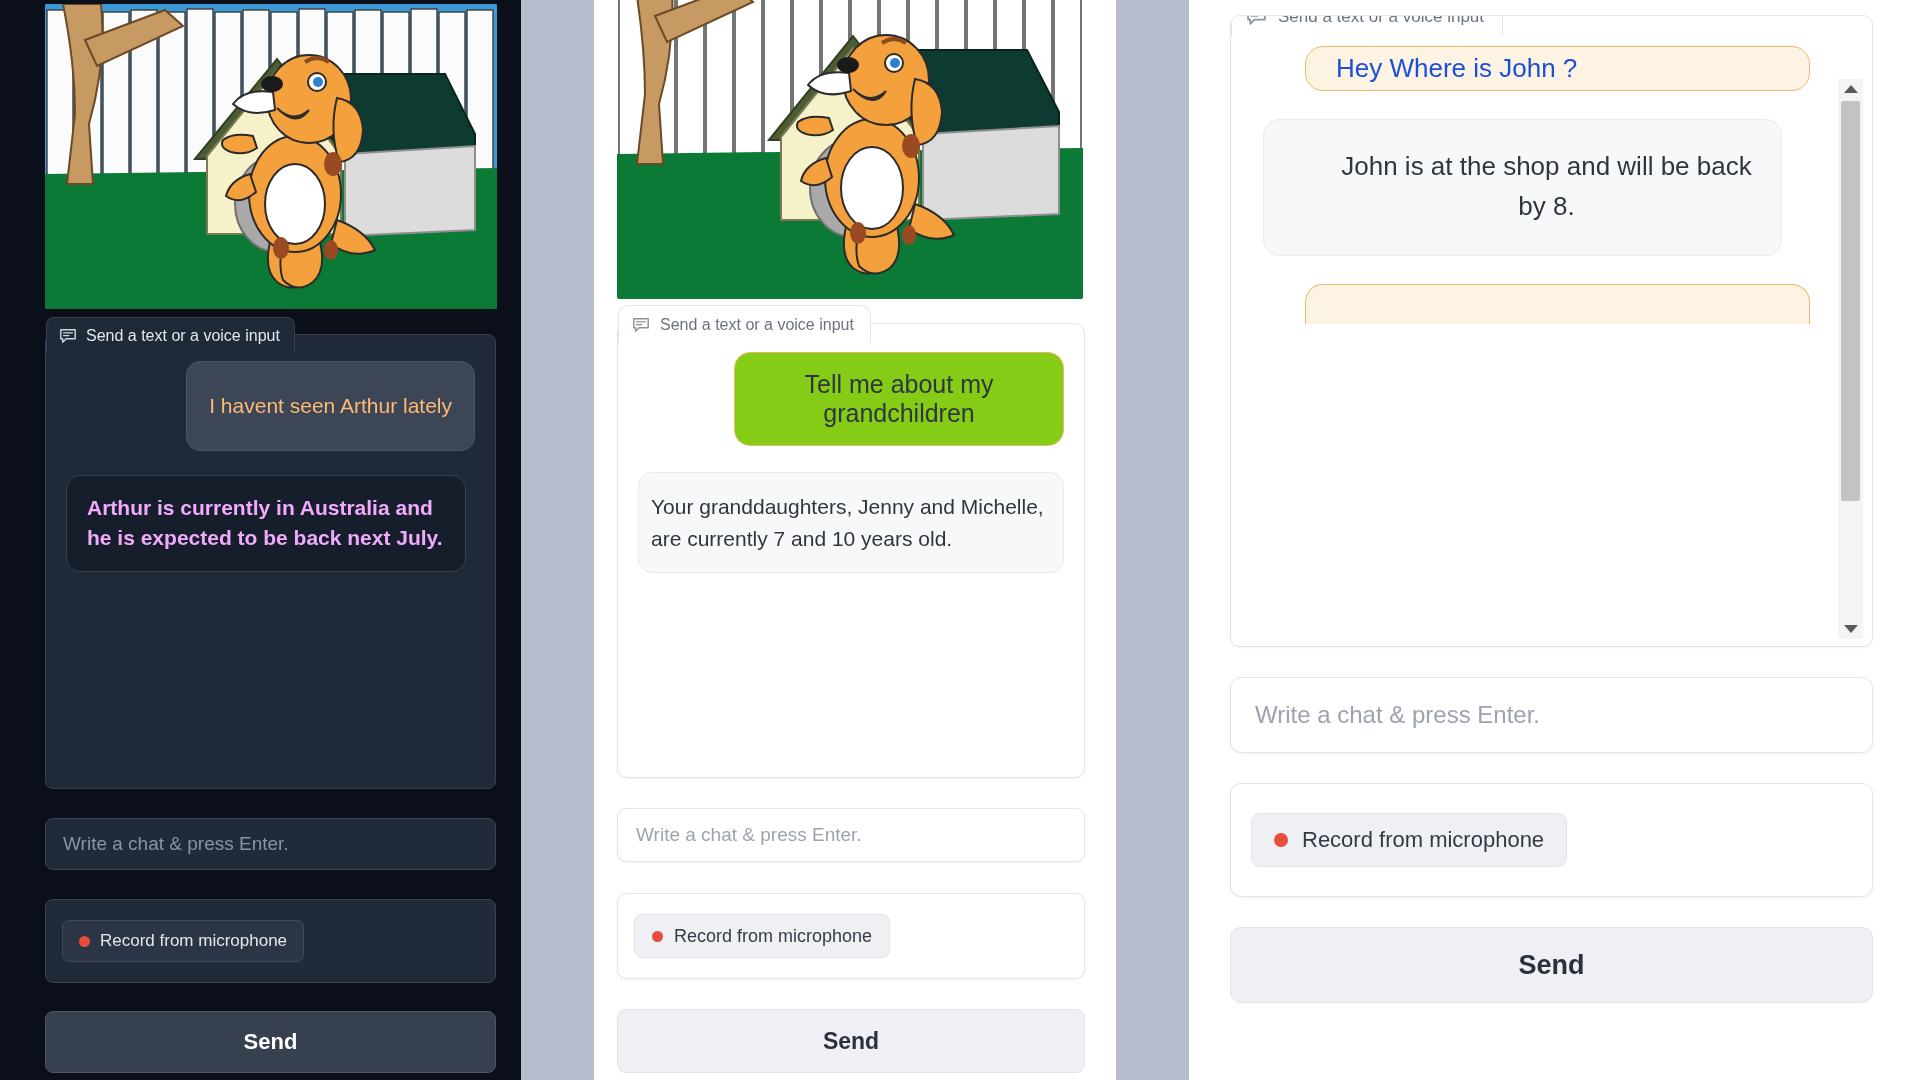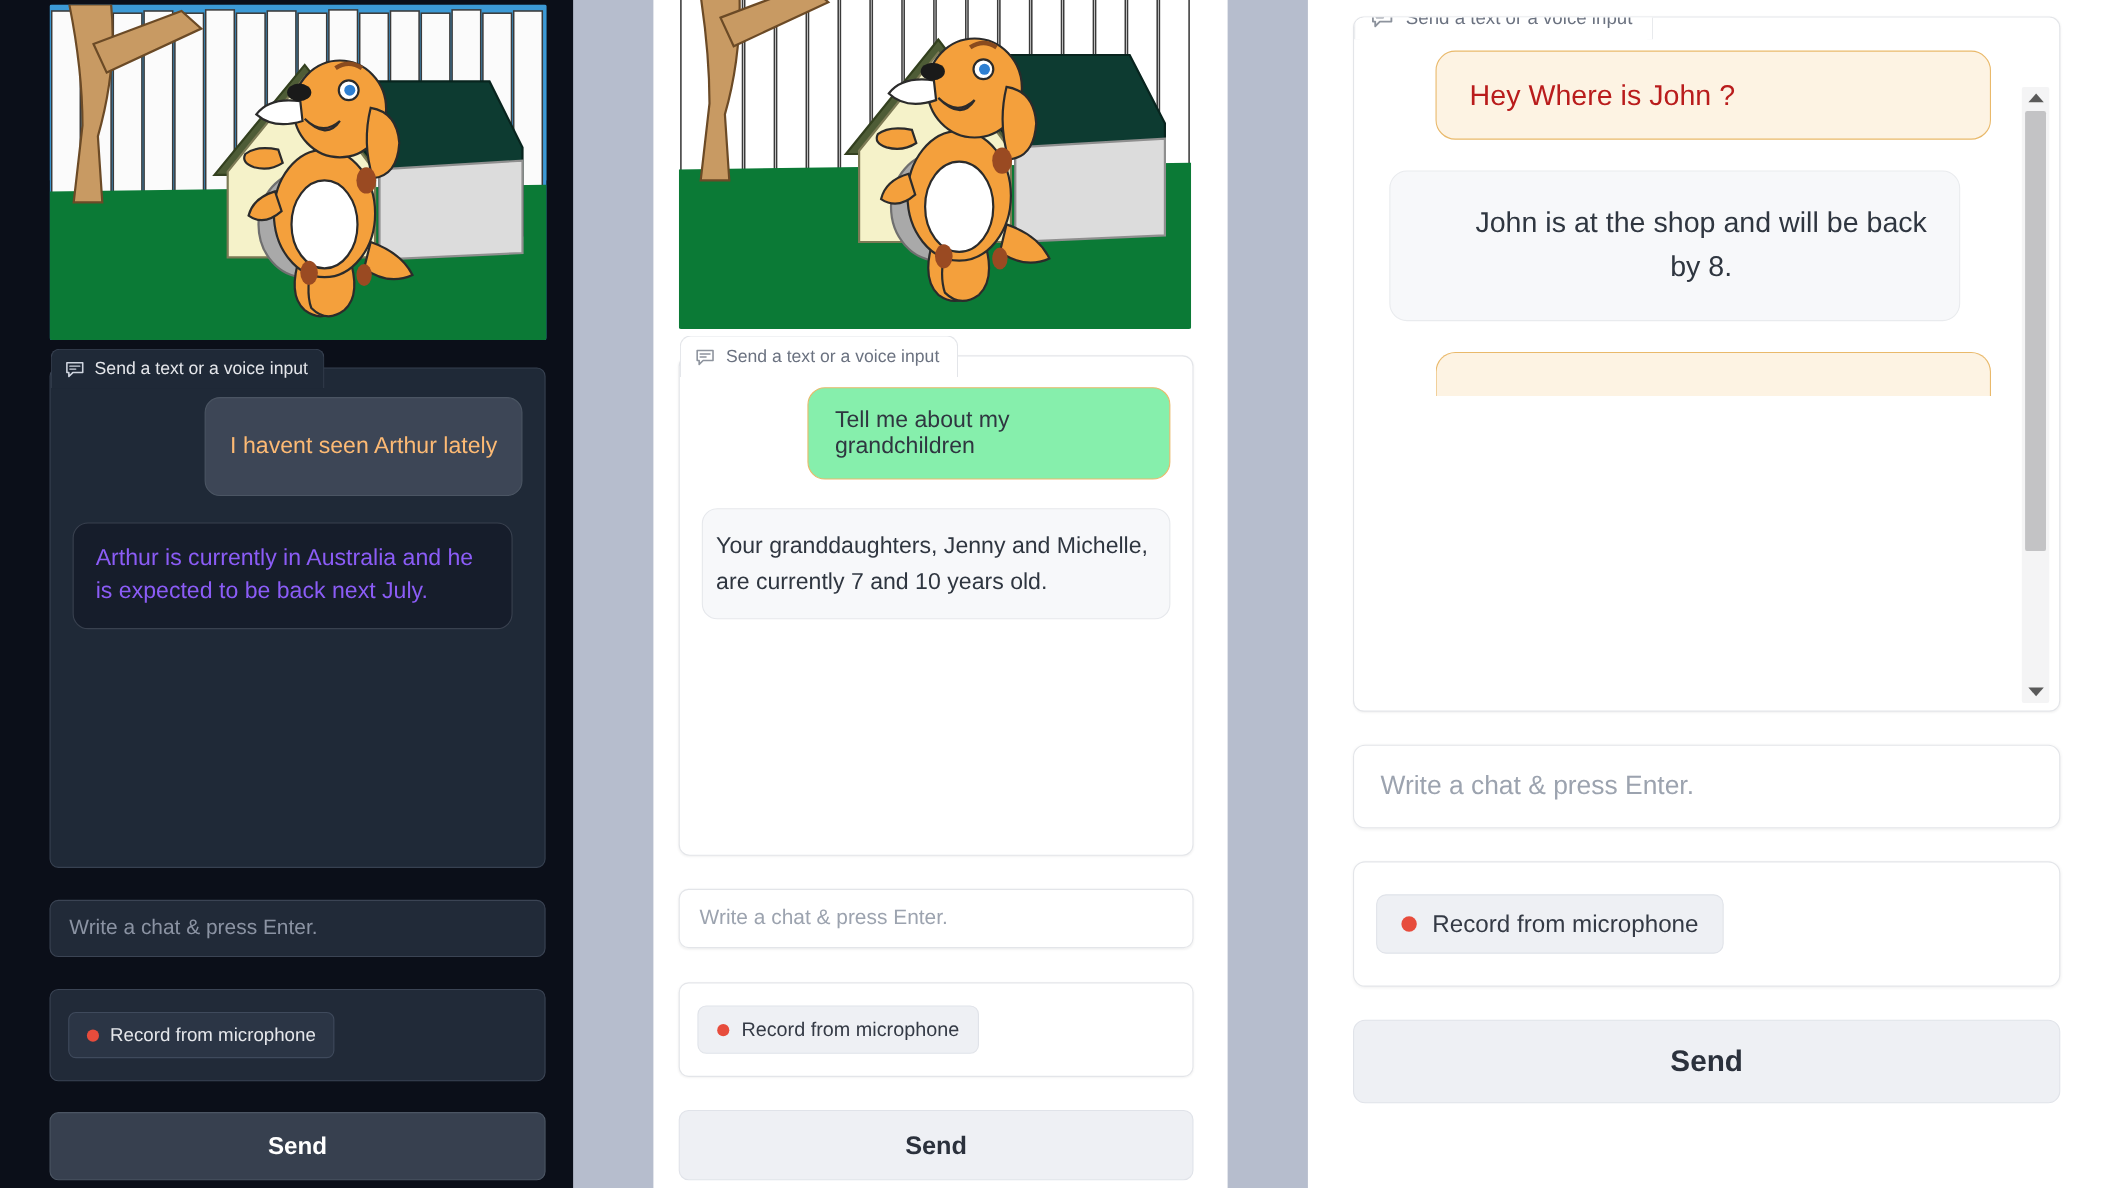--- a/index.html
+++ b/index.html
@@ -70,26 +70,27 @@
     color: #fdba74;
     border-radius: 14px;
     padding: 32px 22px;
     font-size: 21px;
     max-width: 300px;
   }
   .panel-dark .bub-bot {
     align-self: flex-start;
     background: #161d2b;
     border: 1px solid #39414f;
-    color: #8b5cf6;
+    color: #f0abfc;
     border-radius: 14px;
     padding: 17px 20px;
     font-size: 21px;
     line-height: 1.45;
     max-width: 400px;
+    font-weight: bold;
   }
   .panel-dark .chat-input {
     margin-top: 29px;
     height: 52px;
     background: #212a38;
     border: 1px solid #3b4454;
     border-radius: 8px;
     display: flex;
     align-items: center;
     padding: 0 17px;
@@ -176,27 +177,28 @@
     padding: 0 16px 0 13px;
     display: flex;
     align-items: center;
     gap: 10px;
     color: #6b7280;
     font-size: 16px;
     white-space: nowrap;
   }
   .panel-light .bub-user {
     align-self: flex-end;
-    background: #86efac;
+    background: #84cc16;
     border: 1px solid #e9b96b;
     color: #2f3640;
     border-radius: 16px;
     padding: 17px 24px;
-    font-size: 21px;
+    font-size: 25px;
     max-width: 330px;
+    text-align: center;
   }
   .panel-light .bub-bot {
     align-self: flex-start;
     background: #f7f8fa;
     border: 1px solid #e6e8ec;
     color: #2f3640;
     border-radius: 14px;
     padding: 18px 12px;
     font-size: 21px;
     line-height: 1.5;
@@ -285,23 +287,23 @@
   .panel-wide .msgs {
     display: flex;
     flex-direction: column;
     gap: 28px;
     padding-right: 24px;
   }
   .panel-wide .bub-user {
     align-self: stretch;
     background: #fdf3e3;
     border: 1px solid #e9b96b;
-    color: #b91c1c;
+    color: #1d4ed8;
     border-radius: 18px;
-    padding: 24px 30px;
+    padding: 6px 30px;
     font-size: 26px;
     margin-left: 42px;
   }
   .panel-wide .bub-bot {
     align-self: stretch;
     background: #f7f8fa;
     border: 1px solid #e9ebee;
     color: #2f3640;
     border-radius: 16px;
     padding: 26px 26px 28px 74px;

